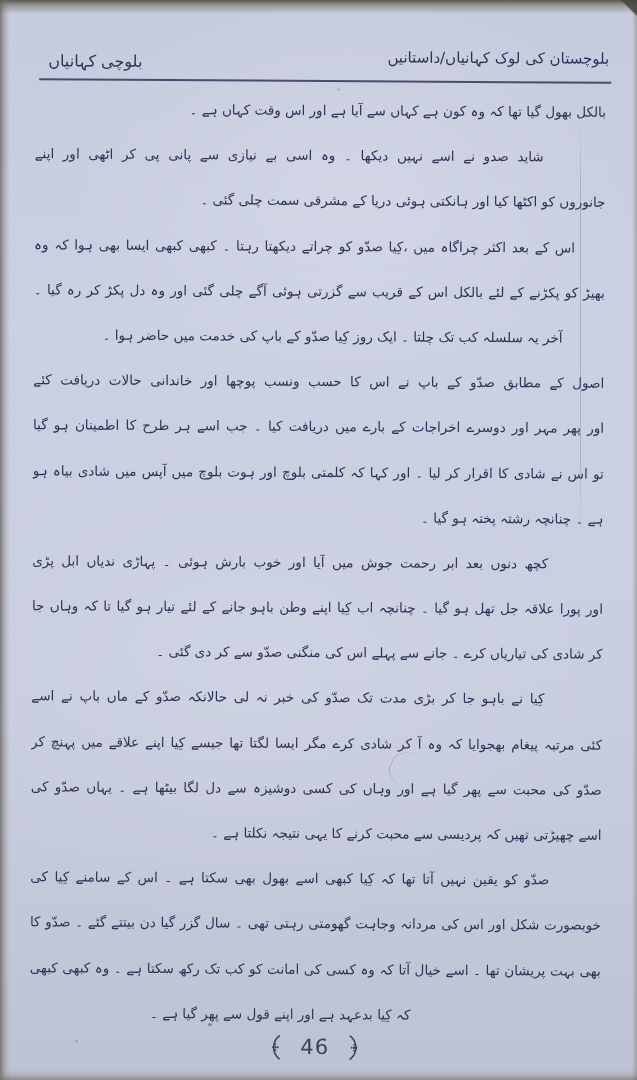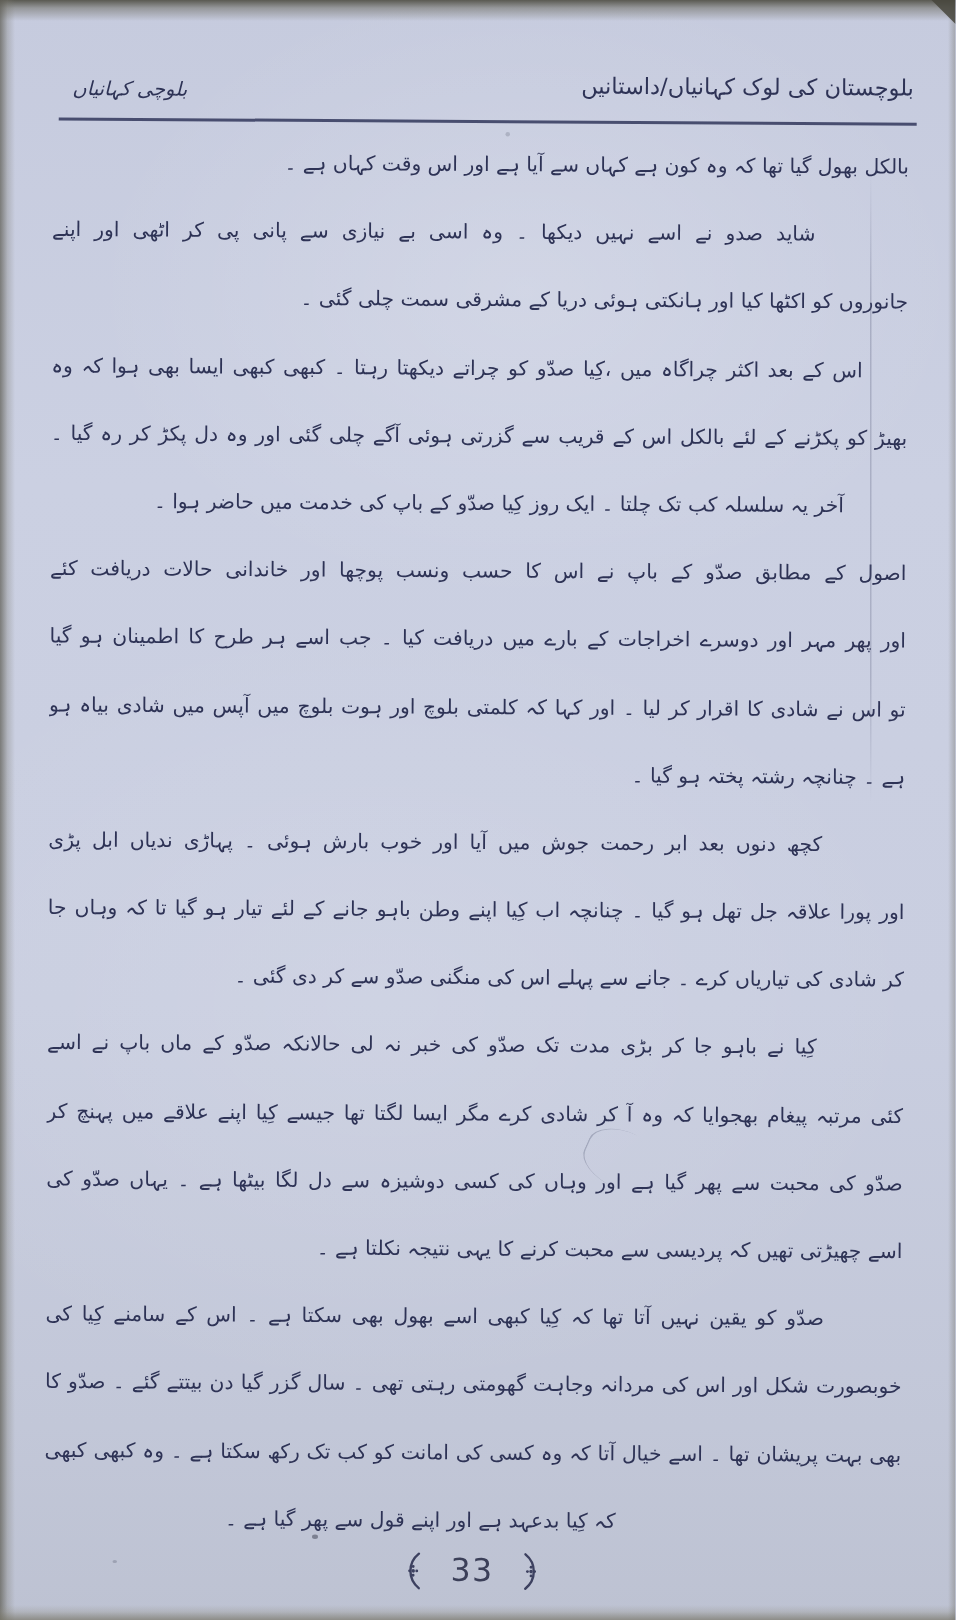--- a/index.html
+++ b/index.html
@@ -33,21 +33,21 @@
     border-left: 1px solid rgba(95,100,125,0.35); transform: rotate(24deg); border-radius: 40%; }
   .speck { position:absolute; border-radius:50%; background: rgba(70,72,90,0.55); }
   .speck.s1 { left:208px; top:1023px; width:4px; height:3px; }
   .speck.s2 { left:75px;  top:1040px; width:3px; height:2px; opacity:.5; }
   .speck.s3 { left:337px; top:88px;  width:3px; height:3px; opacity:.4; }
 
   .content { position:absolute; inset:0; transform: rotate(0.35deg); transform-origin: 50% 40%; }
 
   
   .hdr-main { position:absolute; top:48px; right:30px; font-size:15px; color:#2e3356; direction:rtl; }
-  .hdr-side { position:absolute; top:53px; left:46px;  font-size:13px; color:#2e3356; direction:rtl;font-style:italic; }
+  .hdr-side { position:absolute; top:53px; left:46px;  font-size:16px; color:#2e3356; direction:rtl; }
   .hdr-rule { position:absolute; top:80px; left:37px; right:28px; height:2px; background:#3a3f63; opacity:.9; }
 
   
   .story { position:absolute; top:88px; left:33px; right:33px; color:#2e3356; }
   .line {
     direction: rtl; unicode-bidi: embed;
     height: 45.2px; line-height: 45.2px;
     font-size: 13.5px; letter-spacing: 0px;
     overflow: hidden; white-space: nowrap;
   }
@@ -104,21 +104,21 @@
           <path d="M12,2 C4.5,8 4.5,19 12,25" stroke="#3d4160" fill="none" stroke-width="1.6" stroke-linecap="round"></path>
           <g fill="#3d4160">
             <circle cx="8.2" cy="13.5" r="1.2"></circle>
             <circle cx="8.2" cy="10.6" r="0.95"></circle>
             <circle cx="8.2" cy="16.4" r="0.95"></circle>
             <circle cx="5.8" cy="13.5" r="0.95"></circle>
             <circle cx="10.6" cy="13.5" r="0.95"></circle>
           </g>
         </svg>
       </span>
-      <span class="pagenum">33</span>
+      <span class="pagenum">46</span>
       <span class="orn right">
         <svg width="15" height="27" viewBox="0 0 15 27" aria-hidden="true">
           <path d="M12,2 C4.5,8 4.5,19 12,25" stroke="#3d4160" fill="none" stroke-width="1.6" stroke-linecap="round"></path>
           <g fill="#3d4160">
             <circle cx="8.2" cy="13.5" r="1.2"></circle>
             <circle cx="8.2" cy="10.6" r="0.95"></circle>
             <circle cx="8.2" cy="16.4" r="0.95"></circle>
             <circle cx="5.8" cy="13.5" r="0.95"></circle>
             <circle cx="10.6" cy="13.5" r="0.95"></circle>
           </g>

